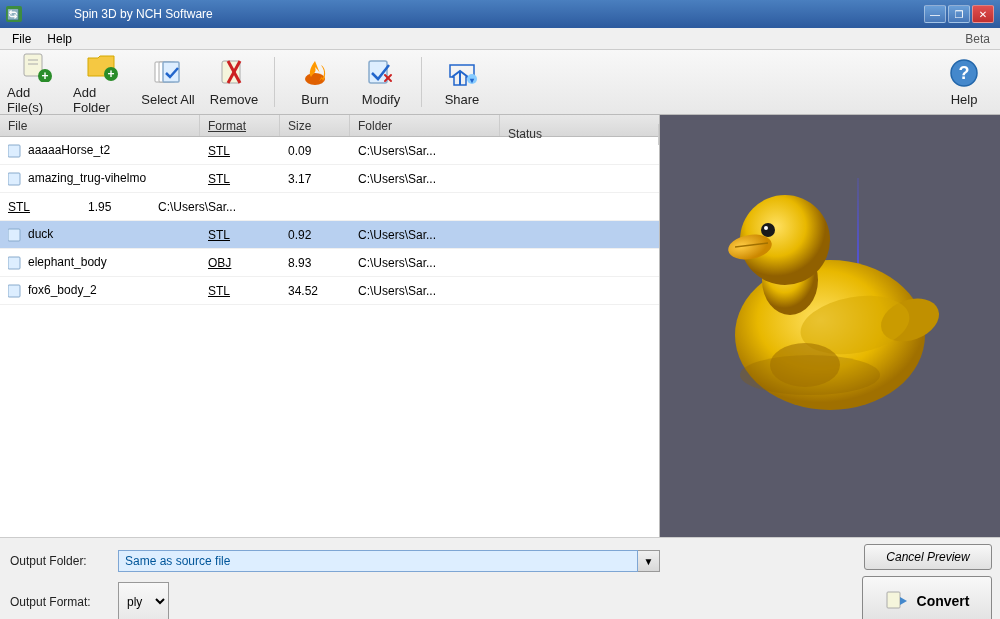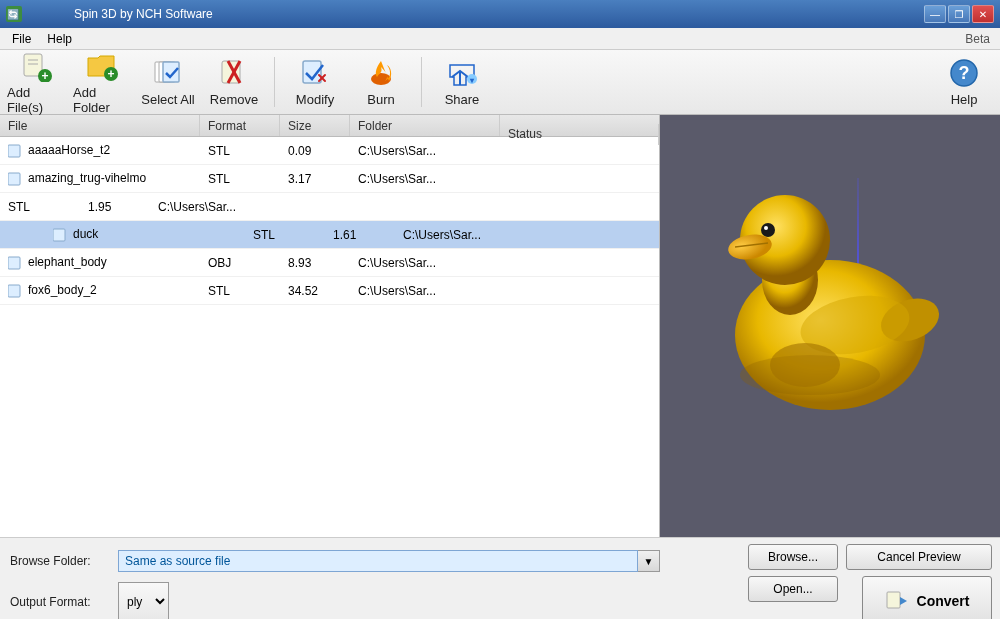--- a/index.html
+++ b/index.html
@@ -147,34 +147,34 @@
     .col-header {
       padding: 2px 8px;
       font-size: 12px;
       color: #333;
       border-right: 1px solid #ccc;
       display: flex;
       align-items: center;
       height: 100%;
     }
     .col-file { width: 200px; }
-    .col-format { width: 80px; }
+    .col-format { width: 80px; text-decoration: underline; }
     .col-size { width: 70px; }
     .col-folder { width: 150px; }
     .col-status { flex: 1; margin-top: 17px; }
 
     .file-list-body { overflow-y: auto; flex: 1; }
     .file-row {
       display: flex;
       align-items: center;
       height: 28px;
       border-bottom: 1px solid #f0f0f0;
       cursor: pointer;
     }
-    .file-row.selected { background: #b8d0f0; padding-left: 45px; }
+    .file-row.selected { background: #b8d0f0; }
     .file-cell {
       padding: 0 8px;
       font-size: 12px;
       white-space: nowrap;
       overflow: hidden;
       text-overflow: ellipsis;
     }
 
     
     .preview-panel {
@@ -382,37 +382,37 @@
       </svg>
     </div>
     <span class="toolbar-btn-label">Remove</span>
   </div>
 
   <div class="toolbar-separator"></div>
 
   <div class="toolbar-btn">
     <div class="toolbar-icon">
       <svg width="32" height="32" viewBox="0 0 32 32">
+        <ellipse cx="16" cy="22" rx="10" ry="6" fill="#e06000"></ellipse>
+        <path d="M16,4 C16,4 8,14 12,20 C14,16 18,16 16,10 C22,16 24,20 20,24 C24,22 28,16 22,8 C26,10 28,18 24,24" fill="#ff9900" stroke="none"></path>
+      </svg>
+    </div>
+    <span class="toolbar-btn-label">Burn</span>
+  </div>
+
+  <div class="toolbar-btn">
+    <div class="toolbar-icon">
+      <svg width="32" height="32" viewBox="0 0 32 32">
         <rect x="4" y="4" width="18" height="22" rx="2" fill="#ddeeff" stroke="#88aacc" stroke-width="1.5"></rect>
         <polyline points="7,16 13,22 24,8" fill="none" stroke="#2266cc" stroke-width="2.5"></polyline>
         <line x1="26" y1="18" x2="20" y2="24" stroke="#cc2222" stroke-width="2" stroke-linecap="round"></line>
         <line x1="20" y1="18" x2="26" y2="24" stroke="#cc2222" stroke-width="2" stroke-linecap="round"></line>
       </svg>
     </div>
     <span class="toolbar-btn-label">Modify</span>
-  </div>
-
-  <div class="toolbar-btn">
-    <div class="toolbar-icon">
-      <svg width="32" height="32" viewBox="0 0 32 32">
-        <ellipse cx="16" cy="22" rx="10" ry="6" fill="#e06000"></ellipse>
-        <path d="M16,4 C16,4 8,14 12,20 C14,16 18,16 16,10 C22,16 24,20 20,24 C24,22 28,16 22,8 C26,10 28,18 24,24" fill="#ff9900" stroke="none"></path>
-      </svg>
-    </div>
-    <span class="toolbar-btn-label">Burn</span>
   </div>
 
   <div class="toolbar-separator"></div>
 
   <div class="toolbar-btn">
     <div class="toolbar-icon">
       <svg width="32" height="32" viewBox="0 0 32 32">
         <path d="M6,20 L14,14 L22,20" fill="none" stroke="#2266cc" stroke-width="2"></path>
         <path d="M14,14 L14,28" stroke="#2266cc" stroke-width="2"></path>
         <path d="M4,8 L28,8 L28,20 L20,20 L20,28 L8,28 L8,20 L4,20 Z" fill="none" stroke="#2266cc" stroke-width="1.5"></path>
@@ -478,21 +478,21 @@
         <div class="file-cell col-folder">C:\Users\Sar...</div>
         <div class="file-cell col-status"></div>
       </div>
 
       <div class="file-row selected">
         <div class="file-cell col-file">
           <svg width="16" height="14" style="vertical-align:middle;margin-right:4px;" viewBox="0 0 16 14">
             <rect x="0" y="1" width="12" height="12" rx="1" fill="#ddeeff" stroke="#88aacc" stroke-width="1"></rect>
           </svg>duck</div>
         <div class="file-cell col-format">STL</div>
-        <div class="file-cell col-size">1.61</div>
+        <div class="file-cell col-size">0.92</div>
         <div class="file-cell col-folder">C:\Users\Sar...</div>
         <div class="file-cell col-status"></div>
       </div>
 
       <div class="file-row">
         <div class="file-cell col-file">
           <svg width="16" height="14" style="vertical-align:middle;margin-right:4px;" viewBox="0 0 16 14">
             <rect x="0" y="1" width="12" height="12" rx="1" fill="#ddeeff" stroke="#88aacc" stroke-width="1"></rect>
           </svg>elephant_body</div>
         <div class="file-cell col-format">OBJ</div>
@@ -561,21 +561,21 @@
       </svg>
     </div>
   </div>
 </div>
 
 <div class="bottom-controls-wrapper" style="height:116px;background:#f0f0f0;border-top:1px solid #ccc;">
 
   <div class="bottom-left">
 
     <div class="output-row" style="padding:6px 0;">
-      <span class="output-label">Browse Folder:</span>
+      <span class="output-label">Output Folder:</span>
       <div class="output-input-wrapper">
         <input type="text" class="output-input" style="width: 500px;" value="Same as source file">
         <div class="dropdown-arrow">▼</div>
       </div>
     </div>
 
     <div class="output-row" style="padding:0;">
       <span class="output-label">Output Format:</span>
       <select class="select-format">
         <option>ply</option>
@@ -583,26 +583,22 @@
         <option>obj</option>
         <option>3ds</option>
         <option>dae</option>
       </select>
     </div>
   </div>
 
   <div style="display:flex;flex-direction:column;justify-content:flex-start;align-items:flex-end;padding:6px 8px;gap:6px;width:330px;">
 
     <div style="display:flex;gap:8px;width:100%;justify-content:flex-end;align-items:flex-start;">
-      <div style="display:flex;flex-direction:column;gap:6px;">
-        <button class="action-btn" style="width:90px;">Browse...</button>
-        <button class="action-btn" style="width:90px;">Open...</button>
-      </div>
       <div style="display:flex;flex-direction:column;gap:6px;align-items:flex-end;">
-        <button class="action-btn" style="width:146px;">Cancel Preview</button>
+        <button class="action-btn" style="width:128px;font-style:italic;">Cancel Preview</button>
         <button class="convert-btn" style="width:130px;height:50px;">
           <svg width="24" height="24" viewBox="0 0 24 24">
             <rect x="2" y="3" width="13" height="16" rx="1" fill="#f5f5dc" stroke="#aaa" stroke-width="1"></rect>
             <path d="M15,8 L22,12 L15,16 Z" fill="#4488cc"></path>
           </svg>
           <span>Convert</span>
         </button>
       </div>
     </div>
   </div>

